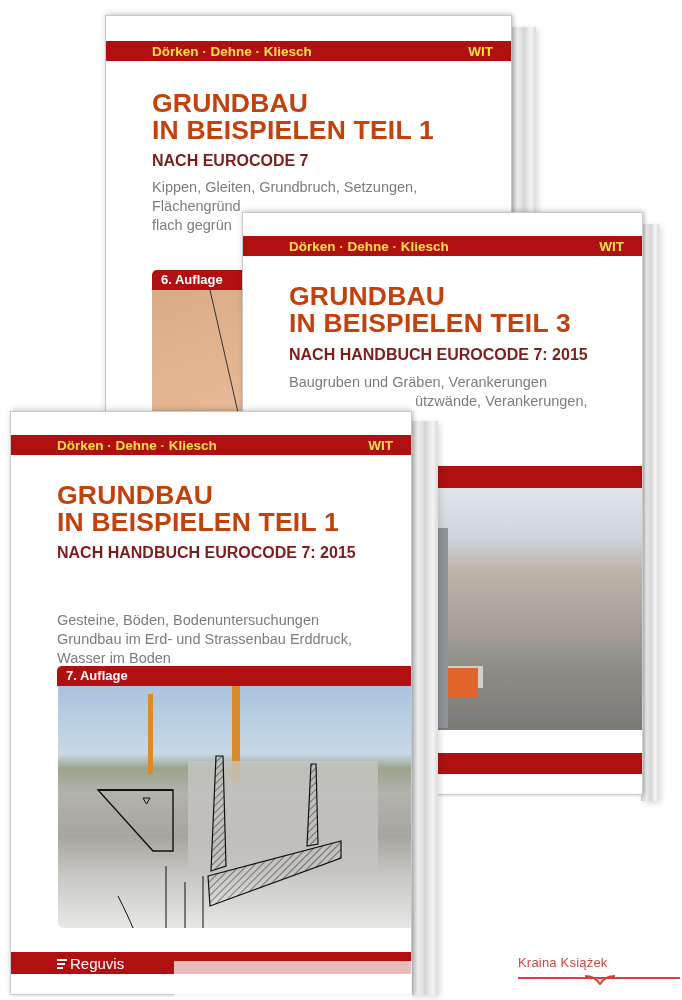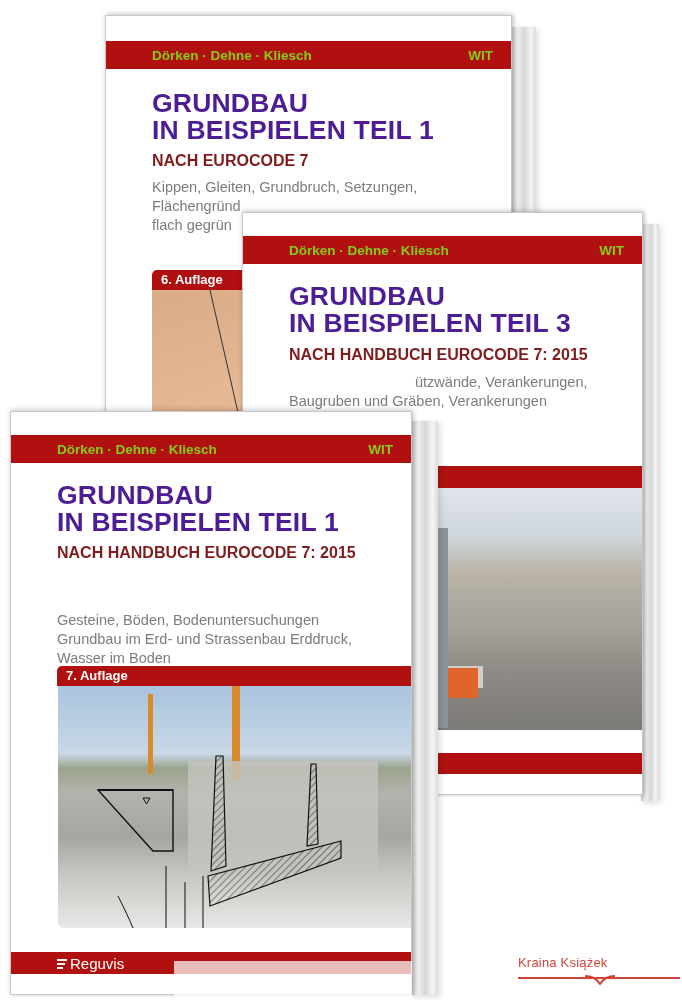--- a/index.html
+++ b/index.html
@@ -15,28 +15,28 @@
     box-shadow: 2px 2px 6px rgba(0,0,0,0.15);
   }
   .cover {
     position: absolute; left: 0; top: 0; right: 0; bottom: 0;
     background: #fff;
     border: 1px solid #c8c8c8;
     box-shadow: 0 -2px 6px rgba(0,0,0,0.12), 2px 0 4px rgba(0,0,0,0.15);
     overflow: hidden;
   }
   .authorbar {
-    position: absolute; left: 0; right: 0; height: 28px;
-    background: #b01010; color: #84cc16;
+    position: absolute; left: 0; right: 0; height: 20px;
+    background: #b01010; color: #fde047;
     font-weight: bold; font-size: 13.5px;
     display: flex; justify-content: space-between; align-items: center;
     box-sizing: border-box; padding: 0 18px 0 46px;
   }
   .title {
-    position: absolute; left: 46px; color: #4c1d95;
+    position: absolute; left: 46px; color: #c2410c;
     font-weight: bold; font-size: 26.5px; line-height: 27px; letter-spacing: 0.2px;
   }
   .subtitle {
     position: absolute; left: 46px; color: #7f1d1d;
     font-weight: bold; font-size: 16px;
   }
   .desc {
     position: absolute; left: 46px; color: #7c7c7c;
     font-size: 14.5px; line-height: 19px;
   }
@@ -105,22 +105,22 @@
     <div class="authorbar" style="top:23px;">
       <span>Dörken · Dehne · Kliesch</span>
       <span>WIT</span>
     </div>
     <div class="title" style="top:70px;">
       <div>GRUNDBAU</div>
       <div>IN BEISPIELEN TEIL 3</div>
     </div>
     <div class="subtitle" style="top:133px;">NACH HANDBUCH EUROCODE 7: 2015</div>
     <div class="desc" style="top:160px;">
+      <div>Baugruben und Gräben, Verankerungen</div>
       <div style="padding-left:126px;">ützwände, Verankerungen,</div>
-      <div>Baugruben und Gräben, Verankerungen</div>
     </div>
     <div class="redband" style="top:253px; height:22px;"></div>
     <div class="photo" style="left:0; top:275px; right:0; height:242px;
                 background: linear-gradient(180deg, #dfe5ea 0%, #cfd6dc 20%, #b9b3a8 35%, #a8a49c 55%, #8f8c87 75%, #7c7a76 100%);">
       <svg width="100%" height="100%">
         <rect x="60" y="10" width="90" height="6" fill="#e8b020"></rect>
         <rect x="66" y="16" width="4" height="40" fill="#e8b020"></rect>
         <rect x="146" y="16" width="4" height="40" fill="#e8b020"></rect>
         <rect x="40" y="95" width="130" height="12" fill="#c8c3ba"></rect>
         <rect x="40" y="140" width="165" height="16" fill="#cdc8bf"></rect>

